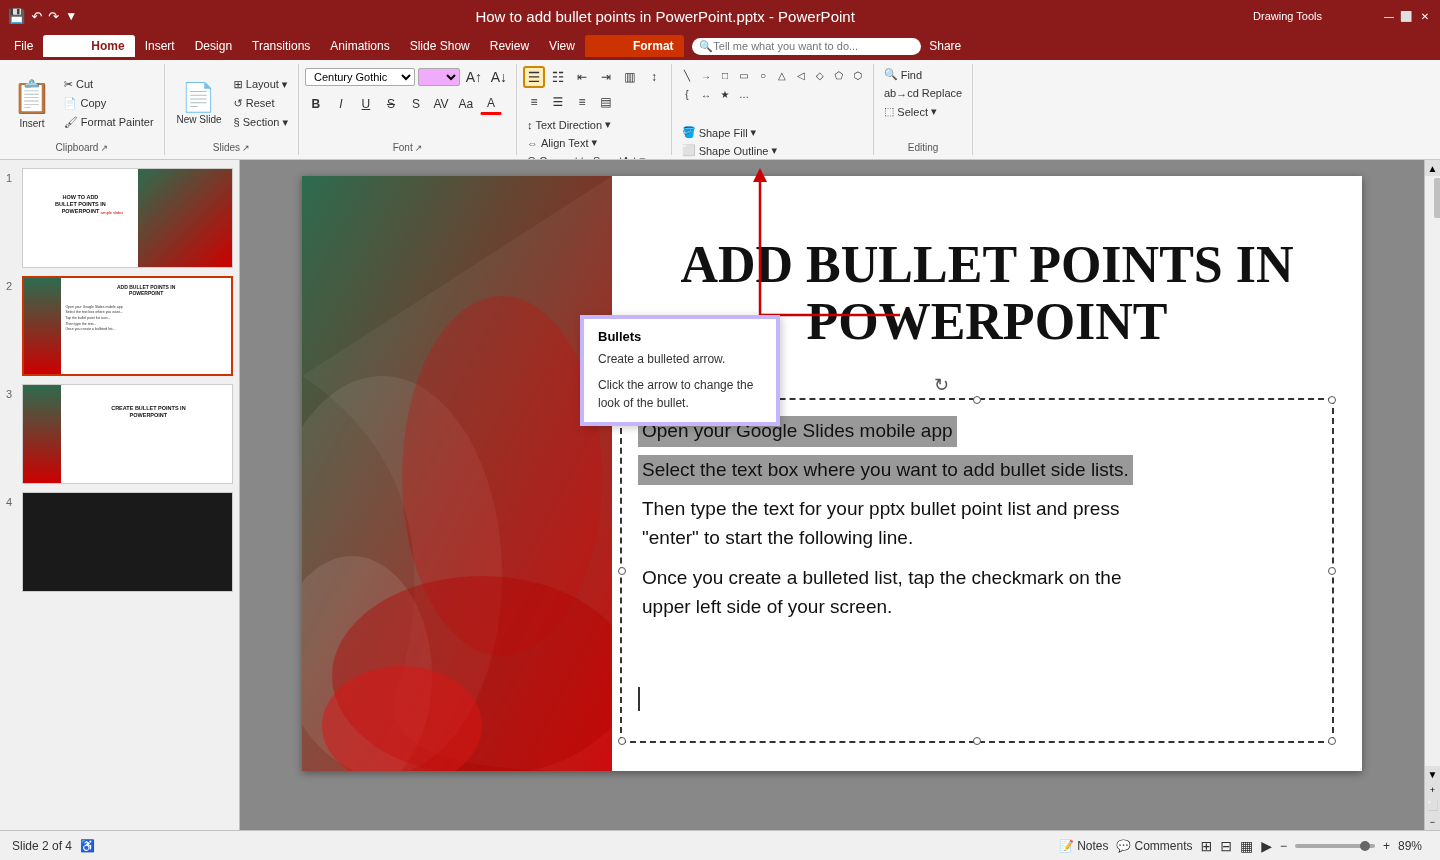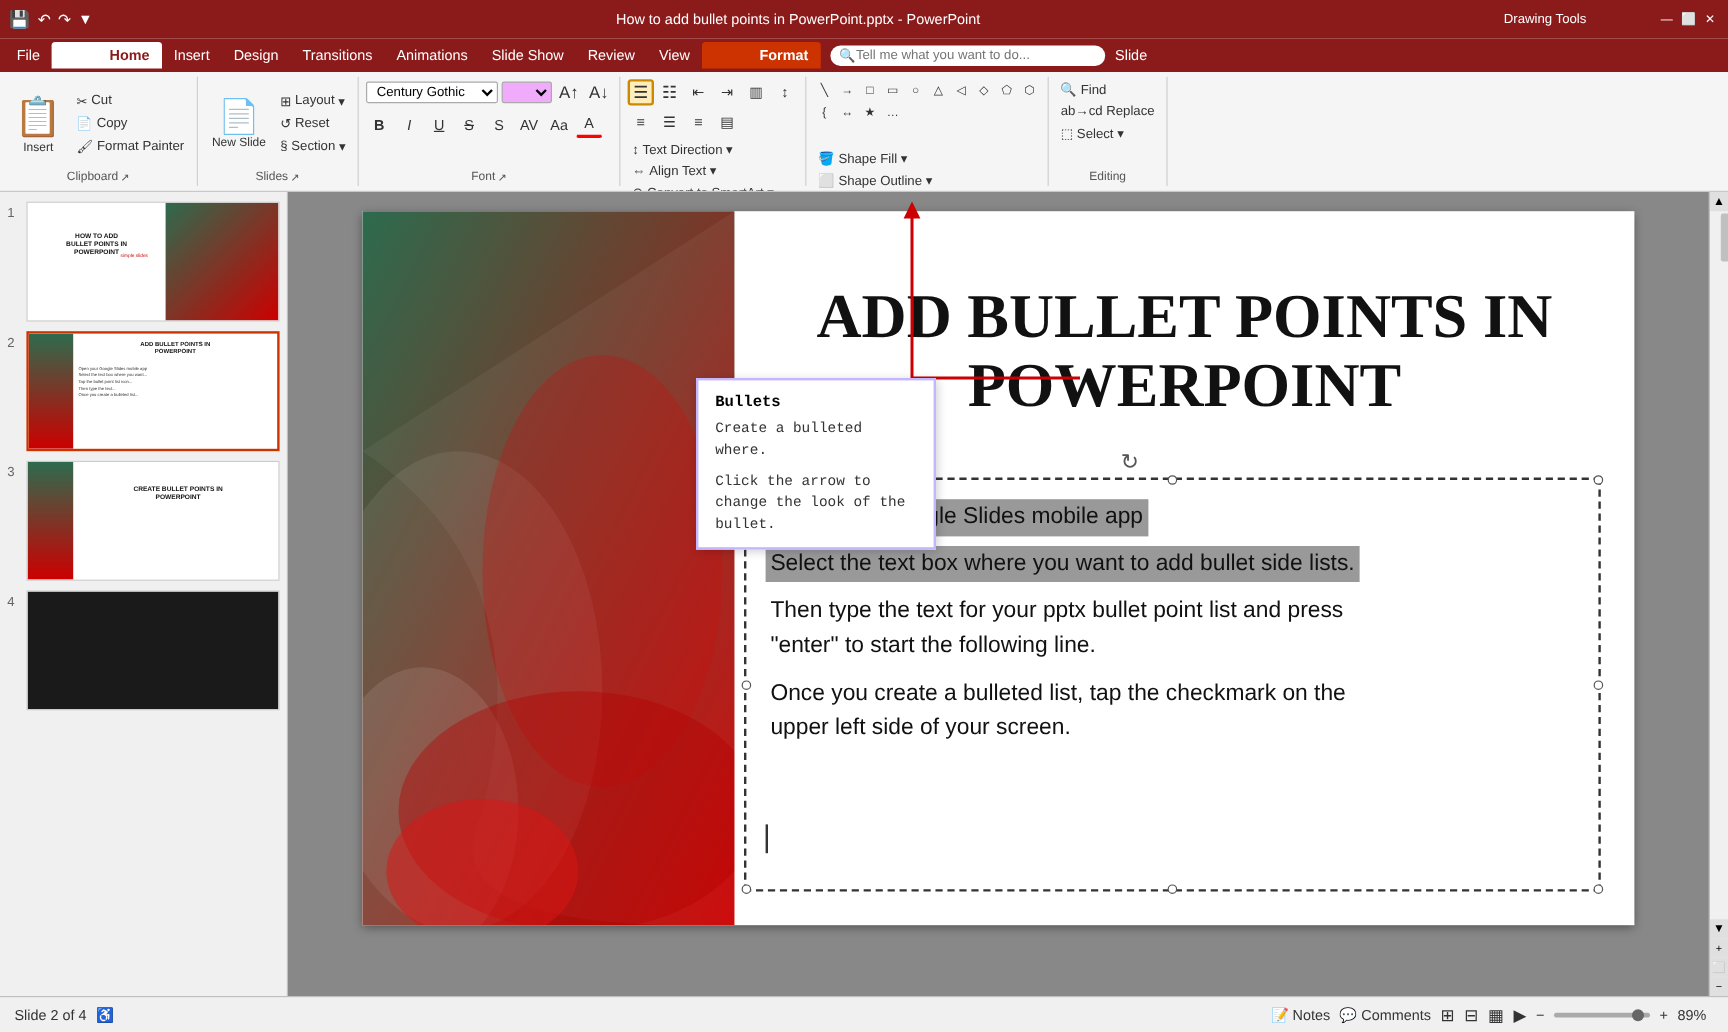--- a/index.html
+++ b/index.html
@@ -9,21 +9,21 @@
     #title-bar {
       height: 32px;
       background: #8b1a1a;
       display: flex;
       align-items: center;
       padding: 0 8px;
       color: white;
     }
     #title-bar .window-controls { display: flex; gap: 4px; margin-left: auto; }
     #title-bar .win-btn { width: 14px; height: 14px; display: flex; align-items: center; justify-content: center; color: white; font-size: 10px; cursor: pointer; }
-    #title-bar .title-text { flex: 1; text-align: center; font-size: 12px; color: white; }
+    #title-bar .title-text { flex: 1; text-align: center; font-size: 15px; color: white; }
 
     
     #menu-bar {
       height: 28px;
       background: #8b1a1a;
       display: flex;
       align-items: center;
       padding: 0 4px;
       color: white;
     }
@@ -281,26 +281,25 @@
       left: 0;
       pointer-events: none;
     }
 
     
     #tooltip {
       position: absolute;
       top: 155px;
       left: 340px;
       background: white;
-      border: 2px solid #c4b5fd;
+      border: 4px solid #c4b5fd;
       box-shadow: 2px 2px 8px rgba(0,0,0,0.2);
       padding: 10px 14px;
       width: 200px;
       z-index: 100;
-      font-family: Liberation Mono, monospace;
     }
     #tooltip .tooltip-title {
       font-weight: bold;
       font-size: 13px;
       margin-bottom: 6px;
     }
     #tooltip .tooltip-body {
       font-size: 12px;
       color: #333;
       line-height: 1.5;
@@ -403,21 +402,21 @@
   <span class="menu-item">Transitions</span>
   <span class="menu-item">Animations</span>
   <span class="menu-item">Slide Show</span>
   <span class="menu-item">Review</span>
   <span class="menu-item">View</span>
   <span class="menu-item active" style="background:#cc3300;color:white;">Format</span>
   <div class="search-box" style="margin-left:8px;">
     <span style="font-size:11px;color:#888;">🔍</span>
     <input type="text" style="border: none; outline: none; font-size: 11px; width: 200px;" placeholder="Tell me what you want to do...">
   </div>
-  <button class="share-btn" style="background:transparent;color:white;border:none;font-size:12px;cursor:pointer;margin-right:4px;">Slide</button>
+  <button class="share-btn" style="background:transparent;color:white;border:none;font-size:12px;cursor:pointer;margin-right:4px;">Share</button>
 </div>
 
 <div id="ribbon">
 
   <div class="ribbon-group">
     <div class="ribbon-group-content">
       <div class="ribbon-btn" style="font-size:32px;min-width:50px;">
         📋
         <span style="font-size:10px;margin-top:2px;">Insert</span>
       </div>
@@ -643,21 +642,21 @@
         </div>
 
         <div style="position:absolute;bottom:30px;left:16px;width:2px;height:24px;background:#333;"></div>
       </div>
 
     </div>
 
     <div id="tooltip">
       <div class="tooltip-title">Bullets</div>
       <div class="tooltip-body">
-        <p>Create a bulleted where.</p>
+        <p>Create a bulleted arrow.</p>
         <p style="margin-top:8px;">Click the arrow to change the look of the bullet.</p>
       </div>
     </div>
 
     <svg class="red-arrow" width="600" height="300" style="position:absolute;top:0;left:230px;pointer-events:none;">
 
       <line x1="290" y1="20" x2="290" y2="155" stroke="#cc0000" stroke-width="2.5"></line>
 
       <polygon points="290,8 283,22 297,22" fill="#cc0000"></polygon>
 

